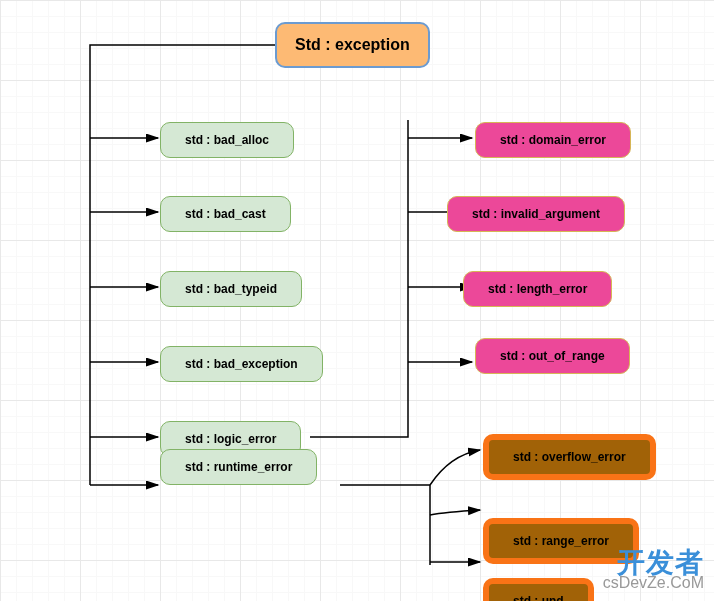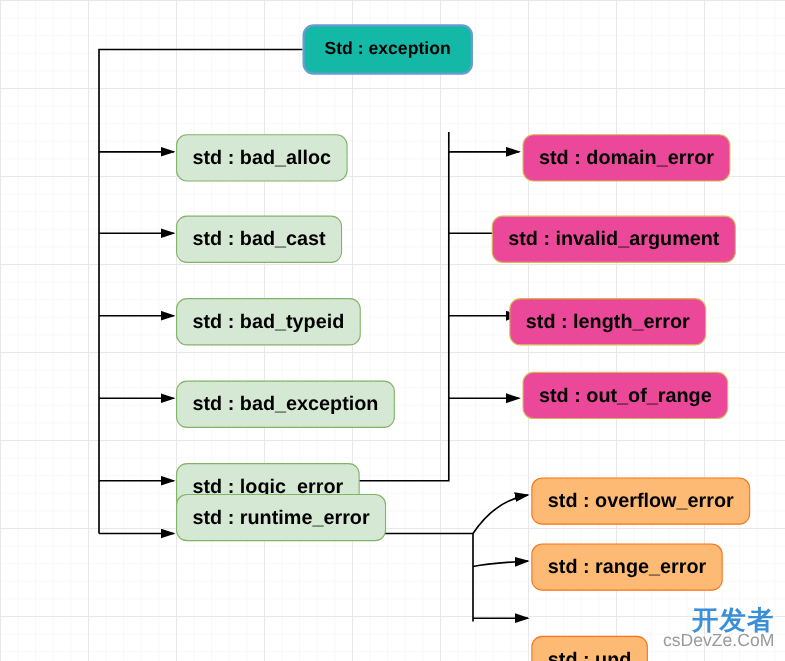--- a/index.html
+++ b/index.html
@@ -1,25 +1,25 @@
 <!DOCTYPE html>
 <html><head>
 <meta charset="utf-8">
 <style>
 *{box-sizing:border-box;margin:0;padding:0}
 body{font-family:Arial,sans-serif;width:714px;height:601px;position:relative;overflow:hidden}
 .grid-bg{position:absolute;inset:0;background-image:linear-gradient(#e8e8e8 1px,transparent 1px),linear-gradient(90deg,#e8e8e8 1px,transparent 1px),linear-gradient(#f8f8f8 1px,transparent 1px),linear-gradient(90deg,#f8f8f8 1px,transparent 1px);background-size:80px 80px,80px 80px,16px 16px,16px 16px;z-index:0}
-.node{position:absolute;padding:10px 14px;border-radius:10px;font-weight:bold;font-size:18px;white-space:nowrap;z-index:5;text-align:center}
-.root{background:#14b8a6;border:2px solid #6b9bd1;font-size:16px;padding:12px 18px}
+.node{position:absolute;padding:10px 24px;border-radius:10px;font-weight:bold;font-size:12px;white-space:nowrap;z-index:5;text-align:center}
+.root{background:#fdba74;border:2px solid #6b9bd1;font-size:16px;padding:12px 18px}
 .green{background:#d5e8d4;border:1px solid #82b366}
 .yellow{background:#ec4899;border:1px solid #d6b656}
-.orange{background:#fdba74;border:1px solid #f97316}
+.orange{background:#a16207;border:6px solid #f97316}
 svg{position:absolute;inset:0;width:100%;height:100%;z-index:2;pointer-events:none}
 .watermark{position:absolute;right:10px;bottom:10px;z-index:10;text-align:right;line-height:1}
-.wm1{font-size:24px;font-weight:bold;color:#3a8fd9;letter-spacing:1px}
+.wm1{font-size:28px;font-weight:bold;color:#3a8fd9;letter-spacing:1px}
 .wm2{font-size:16px;color:#999;margin-top:-2px}
 </style>
 </head>
 <body>
 
 <div class="grid-bg"></div>
 
 <svg>
   <defs>
     <marker id="ah" markerWidth="10" markerHeight="10" refX="8" refY="3" orient="auto">
@@ -55,19 +55,19 @@
 <div class="node green" style="left:160px;top:346px"><span>std : bad_exception</span></div>
 <div class="node green" style="left:160px;top:421px"><span>std : logic_error</span></div>
 <div class="node green" style="left:160px;top:449px"><span>std : runtime_error</span></div>
 
 <div class="node yellow" style="left:475px;top:122px"><span>std : domain_error</span></div>
 <div class="node yellow" style="left:447px;top:196px"><span>std : invalid_argument</span></div>
 <div class="node yellow" style="left:463px;top:271px"><span>std : length_error</span></div>
 <div class="node yellow" style="left:475px;top:338px"><span>std : out_of_range</span></div>
 
 <div class="node orange" style="left:483px;top:434px"><span>std : overflow_error</span></div>
-<div class="node orange" style="left:483px;top:494px"><span>std : range_error</span></div>
+<div class="node orange" style="left:483px;top:518px"><span>std : range_error</span></div>
 <div class="node orange" style="left:483px;top:578px"><span>std : und</span></div>
 
 <div class="watermark">
   <div class="wm1">开发者</div>
   <div class="wm2">csDevZe.CoM</div>
 </div>
 
 </body></html>

